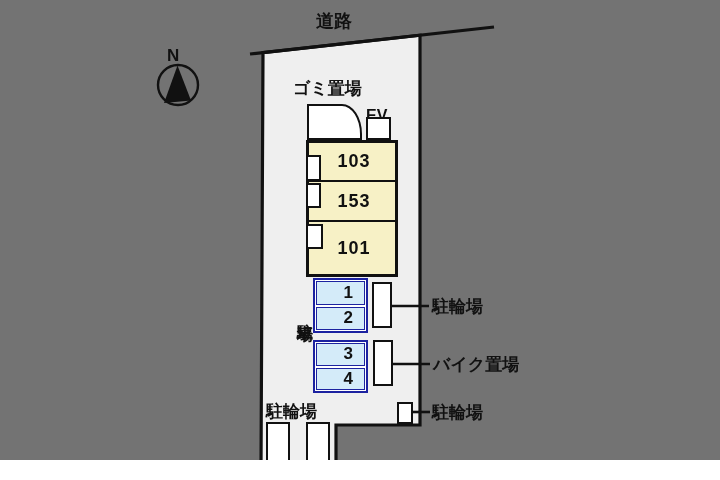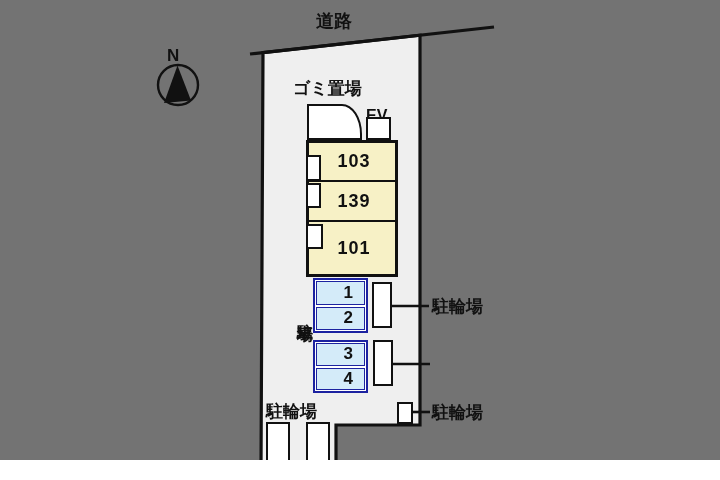--- a/index.html
+++ b/index.html
@@ -69,21 +69,21 @@
   <div class="lbl" style="left:316px;top:12px;font-size:18px;">道路</div>
   <div class="lbl" style="left:167px;top:47px;font-size:17px;">N</div>
 
   <div class="lbl" style="left:293px;top:80px;font-size:17px;">ゴミ置場</div>
   <div class="box garbage" style="left:307px;top:104px;width:55px;height:36px;"></div>
   <div class="lbl" style="left:366px;top:108px;font-size:16px;">EV</div>
   <div class="box" style="left:366px;top:117px;width:25px;height:23px;"></div>
 
   <div class="building">
     <div class="unit-row divided" style="flex:0 0 39px;">103</div>
-    <div class="unit-row divided" style="flex:0 0 40px;">139</div>
+    <div class="unit-row divided" style="flex:0 0 40px;">153</div>
     <div class="unit-row" style="flex:1;">101</div>
   </div>
 
   <div class="box" style="left:306px;top:155px;width:15px;height:26px;"></div>
   <div class="box" style="left:306px;top:183px;width:15px;height:25px;"></div>
   <div class="box" style="left:306px;top:224px;width:17px;height:25px;"></div>
 
   <div class="v-label" style="left:297px;top:311px;height:56px;">駐車場</div>
 
   <div class="stall-group" style="left:313px;top:278px;height:55px;">
@@ -93,19 +93,20 @@
   <div class="stall-group" style="left:313px;top:340px;height:53px;">
     <div class="stall">3</div>
     <div class="stall">4</div>
   </div>
 
   <div class="box" style="left:372px;top:282px;width:20px;height:46px;"></div>
   <div class="box" style="left:373px;top:340px;width:20px;height:46px;"></div>
   <div class="box" style="left:397px;top:402px;width:16px;height:22px;"></div>
 
   <div class="lbl" style="left:432px;top:298px;font-size:17px;">駐輪場</div>
+  <div class="lbl" style="left:433px;top:356px;font-size:17px;">バイク置場</div>
   <div class="lbl" style="left:432px;top:404px;font-size:17px;">駐輪場</div>
 
   <div class="lbl" style="left:266px;top:403px;font-size:17px;">駐輪場</div>
   <div class="box" style="left:266px;top:422px;width:24px;height:46px;"></div>
   <div class="box" style="left:306px;top:422px;width:24px;height:46px;"></div>
 
 </div>
 
 </body></html>

